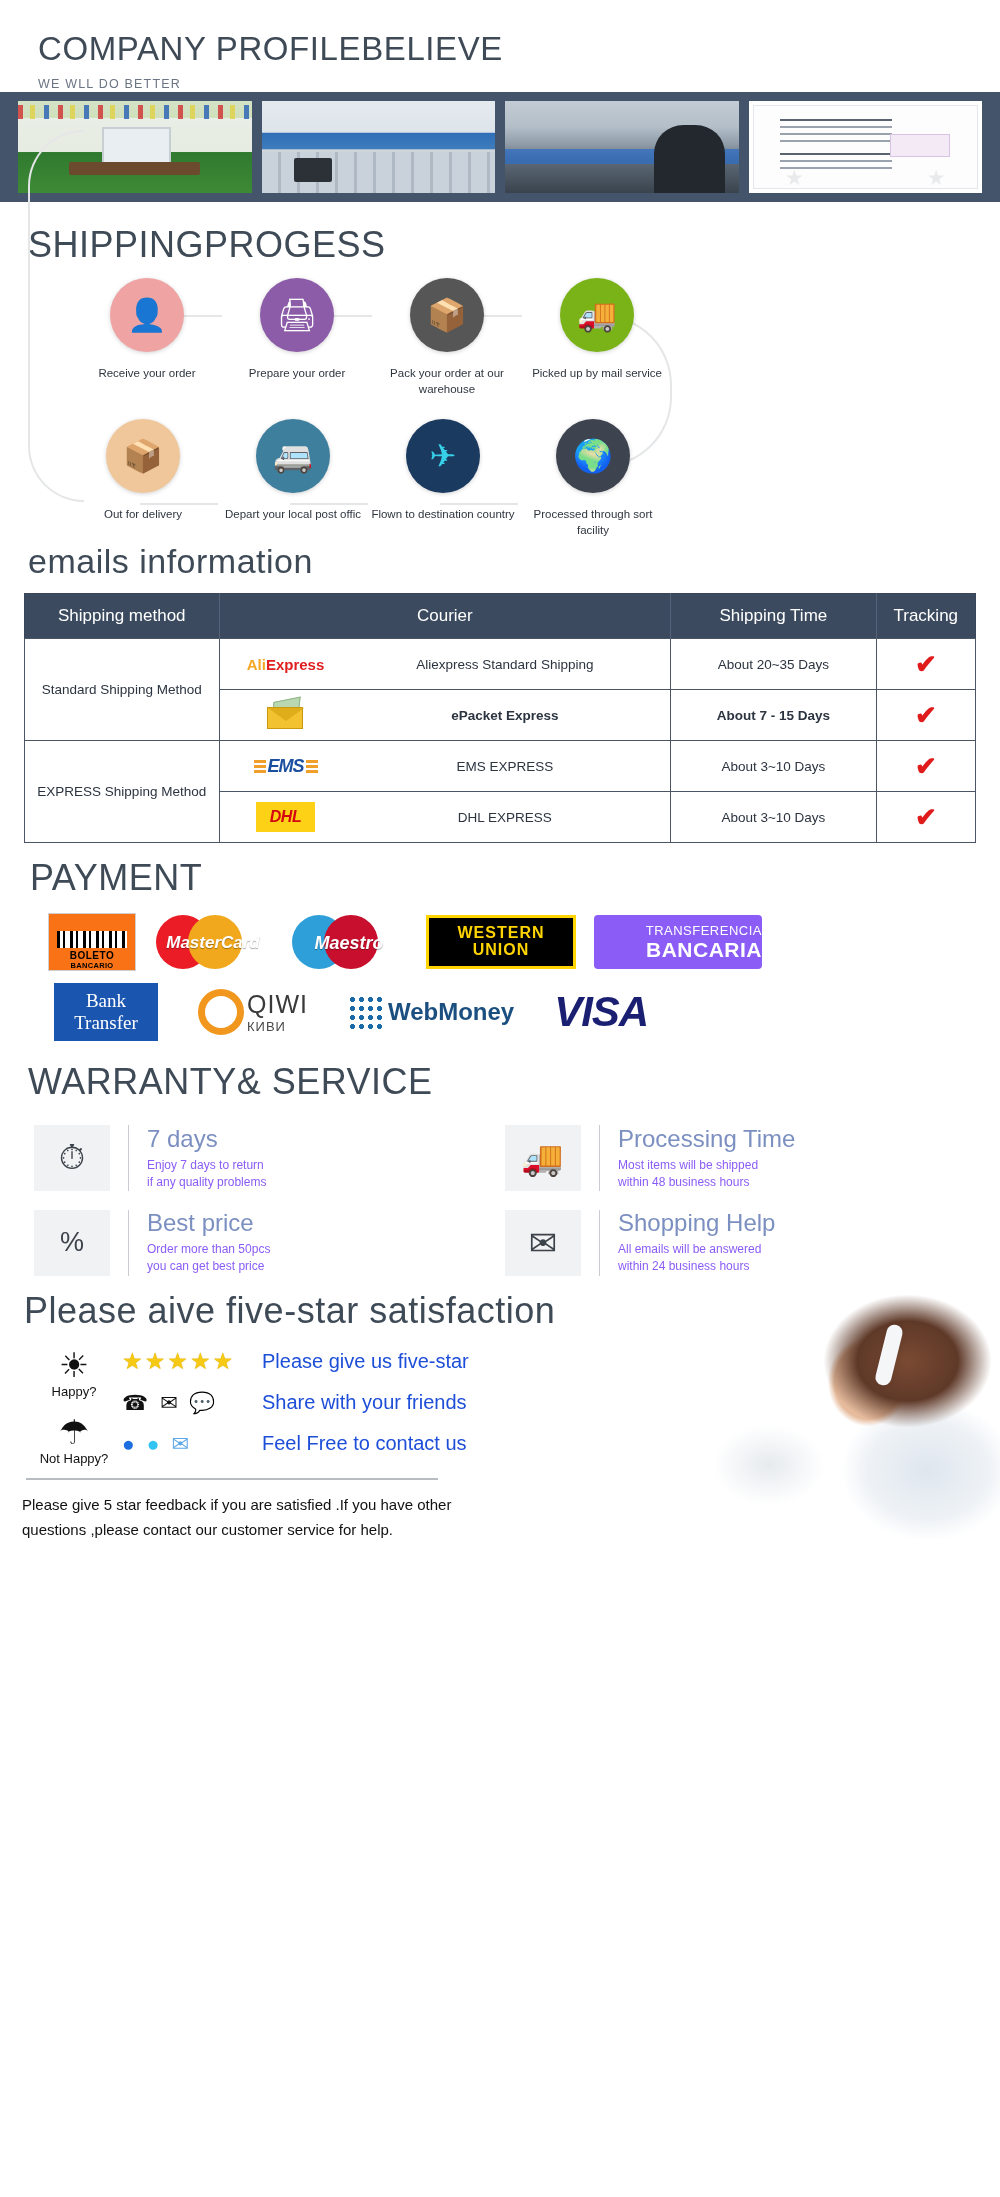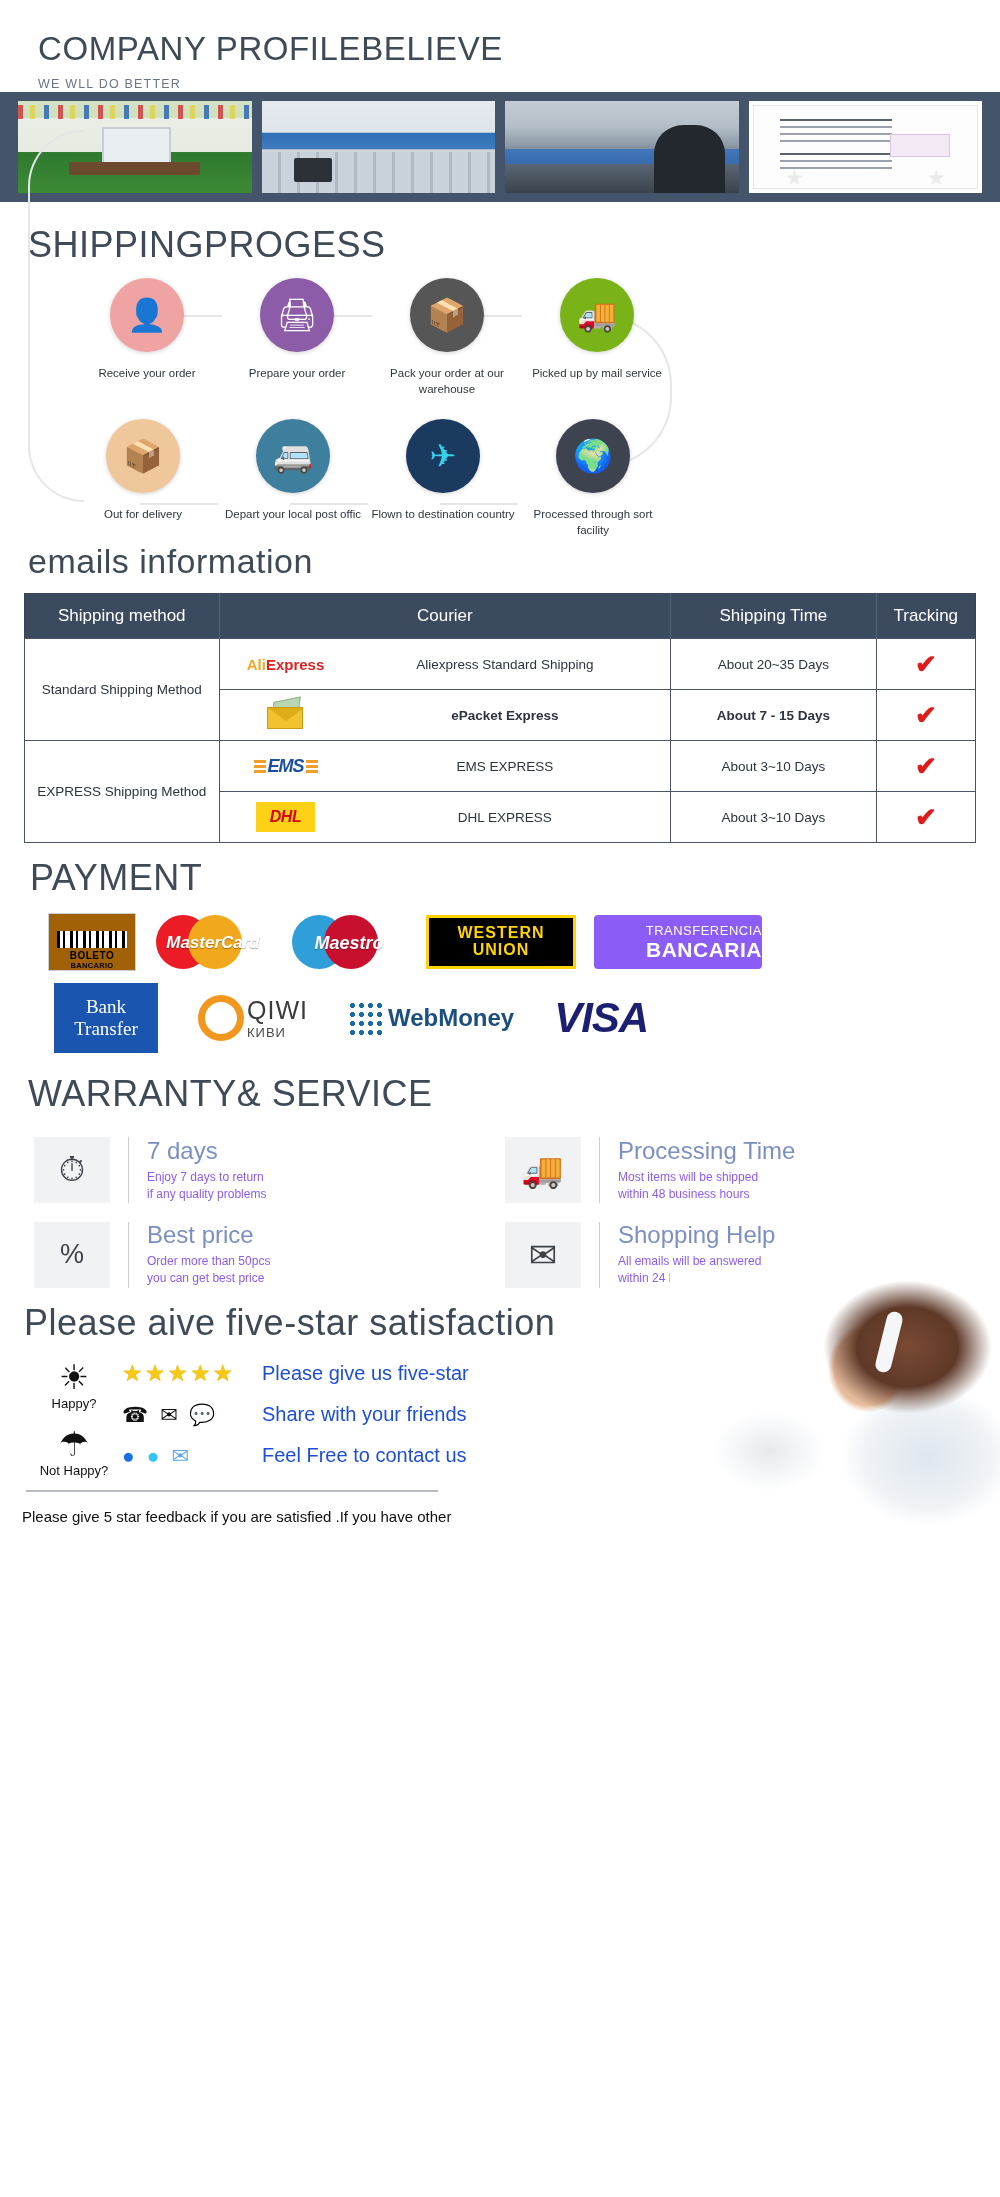--- a/index.html
+++ b/index.html
@@ -207,21 +207,21 @@
     font-weight: 800; font-style: italic; font-size: 16px; letter-spacing: -.5px;
   }
 
   
   #payment { padding: 14px 0 0 0; }
   #payment .sec-title { margin-left: 30px; }
   .pay-row { display: flex; align-items: center; gap: 18px; padding-left: 48px; margin-top: 14px; }
   .pay-row.r2 { gap: 40px; padding-left: 54px; margin-top: 12px; }
   .pay-logo { display: flex; align-items: center; justify-content: center; }
 
-  .pl-boleto { width: 88px; height: 58px; background: #a16207; border: 1px solid #cfcfcf;
+  .pl-boleto { width: 88px; height: 58px; background: #f97316; border: 1px solid #cfcfcf;
     display:flex; flex-direction:column; align-items:center; justify-content:flex-start; padding-top:17px; }
   .pl-boleto .bars { width: 70px; height: 30px;
     background: repeating-linear-gradient(90deg,#000 0 3px,#fff 3px 6px,#000 6px 8px,#fff 8px 13px); }
   .pl-boleto .t1 { font-size: 10px; font-weight: 800; color:#000; margin-top:2px; letter-spacing:.5px; }
   .pl-boleto .t2 { font-size: 7.5px; font-weight: 700; color:#000; letter-spacing:.3px; }
 
   .pl-mc { position: relative; width: 118px; height: 58px; }
   .pl-mc .cr, .pl-mc .cy { position:absolute; top:2px; width:54px; height:54px; border-radius:50%; }
   .pl-mc .cr { left:2px; background:#eb1c26; }
   .pl-mc .cy { left:34px; background:#f2a81d; }
@@ -239,21 +239,21 @@
 
   .pl-wu { width: 150px; height: 54px; background:#000; border:3px solid #ffd400;
     display:flex; flex-direction:column; align-items:center; justify-content:center; }
   .pl-wu span { color:#ffd400; font-weight:800; font-size:16px; letter-spacing:1px; line-height:1.05; }
 
   .pl-tb { width: 168px; height: 54px; background:#8b5cf6; border-radius:4px;
     display:flex; flex-direction:column; align-items:flex-end; justify-content:center; color:#fff; }
   .pl-tb .l1 { font-size:13px; letter-spacing:.5px; }
   .pl-tb .l2 { font-size:21px; font-weight:700; letter-spacing:.5px; }
 
-  .pl-bt { width: 104px; height: 70px; background:#1a56b0;
+  .pl-bt { width: 104px; height: 58px; background:#1a56b0;
     display:flex; flex-direction:column; align-items:center; justify-content:center;
     color:#fff; font-family:"Liberation Serif", serif; }
   .pl-bt .l1 { font-size:19px; } .pl-bt .l2 { font-size:19px;text-align:center; }
 
   .pl-qiwi { display:flex; align-items:center; gap:3px; }
   .pl-qiwi .q { width:46px; height:46px; border-radius:50%; border:7px solid #f2971d; }
   .pl-qiwi .txt { display:flex; flex-direction:column; }
   .pl-qiwi .t1 { font-size:25px; font-weight:400; color:#3a3a3a; letter-spacing:1px; }
   .pl-qiwi .t2 { font-size:13px; color:#4a4a4a; letter-spacing:1px; }
 
@@ -647,14 +647,15 @@
         </div>
         <div class="fb-text">Feel Free to contact us</div>
       </div>
     </div>
   </div>
 
   <div class="fb-rule"></div>
 
   <div class="fb-note">
     <div>Please give 5 star feedback if you are satisfied .If you have other</div>
+    <div>questions ,please contact our customer service for help.</div>
   </div>
 </div>
 
 </body></html>

